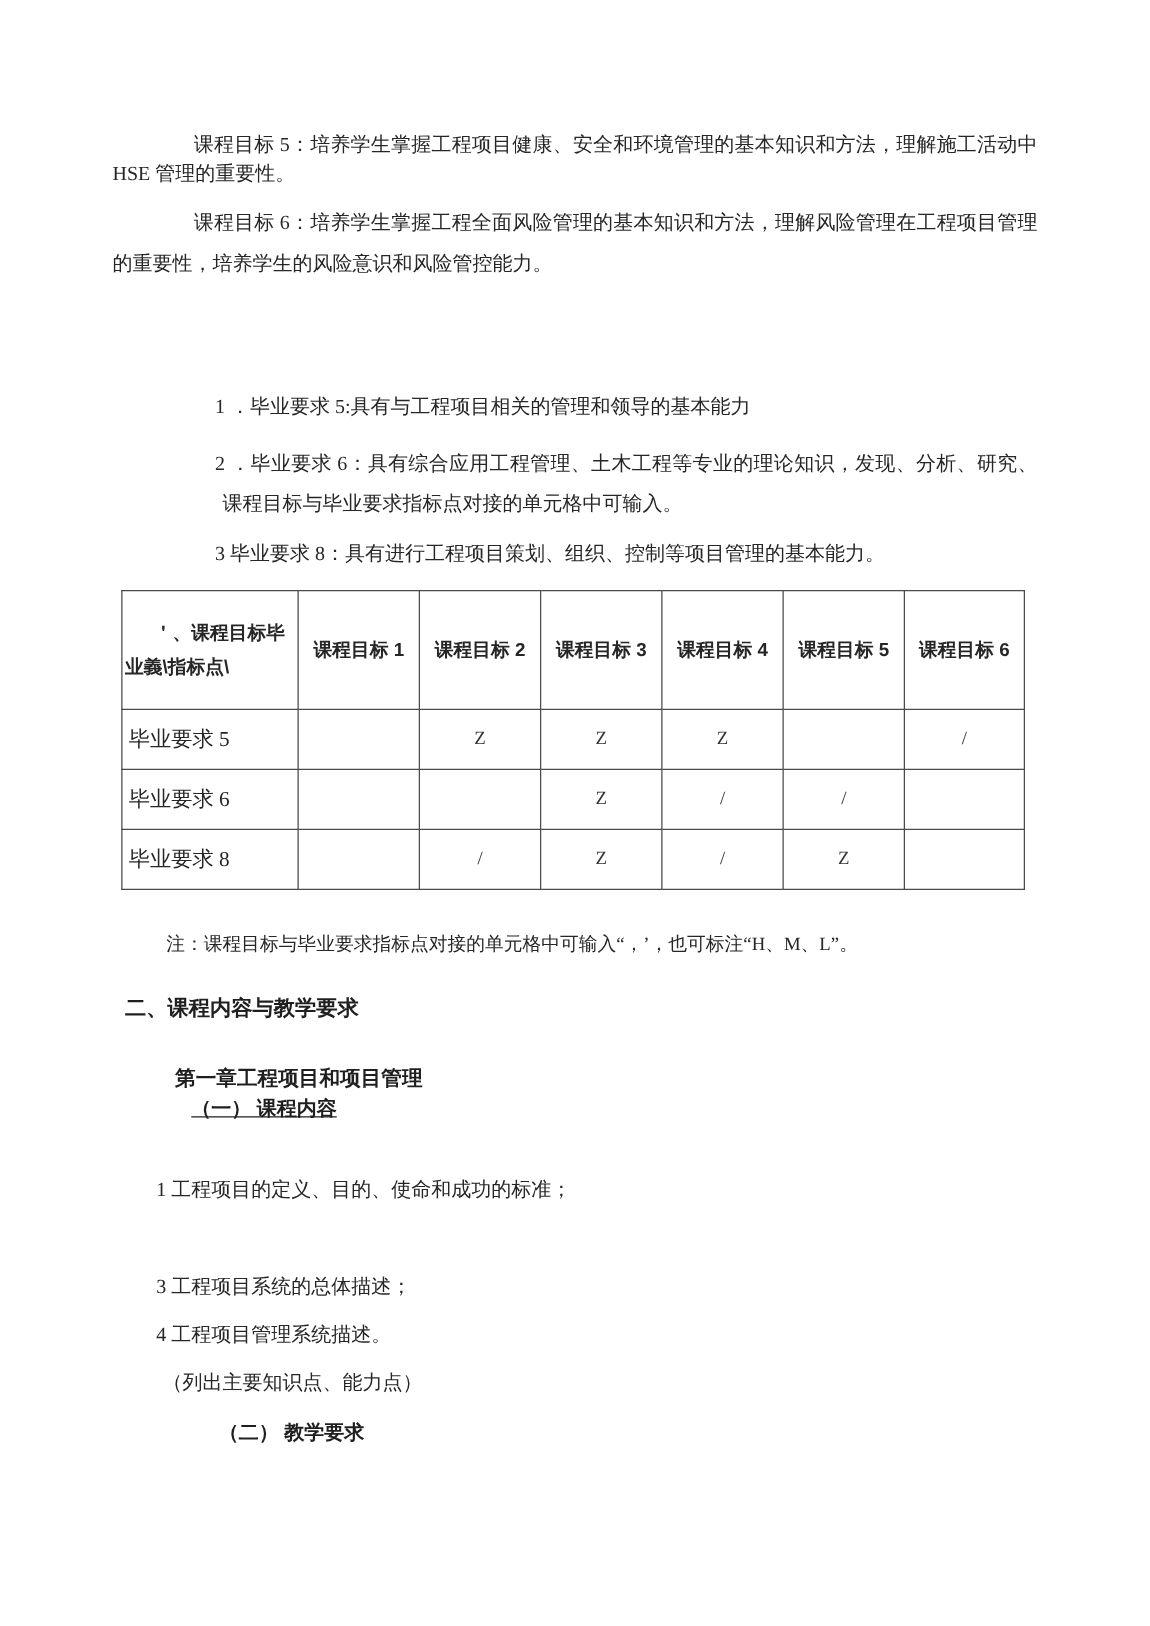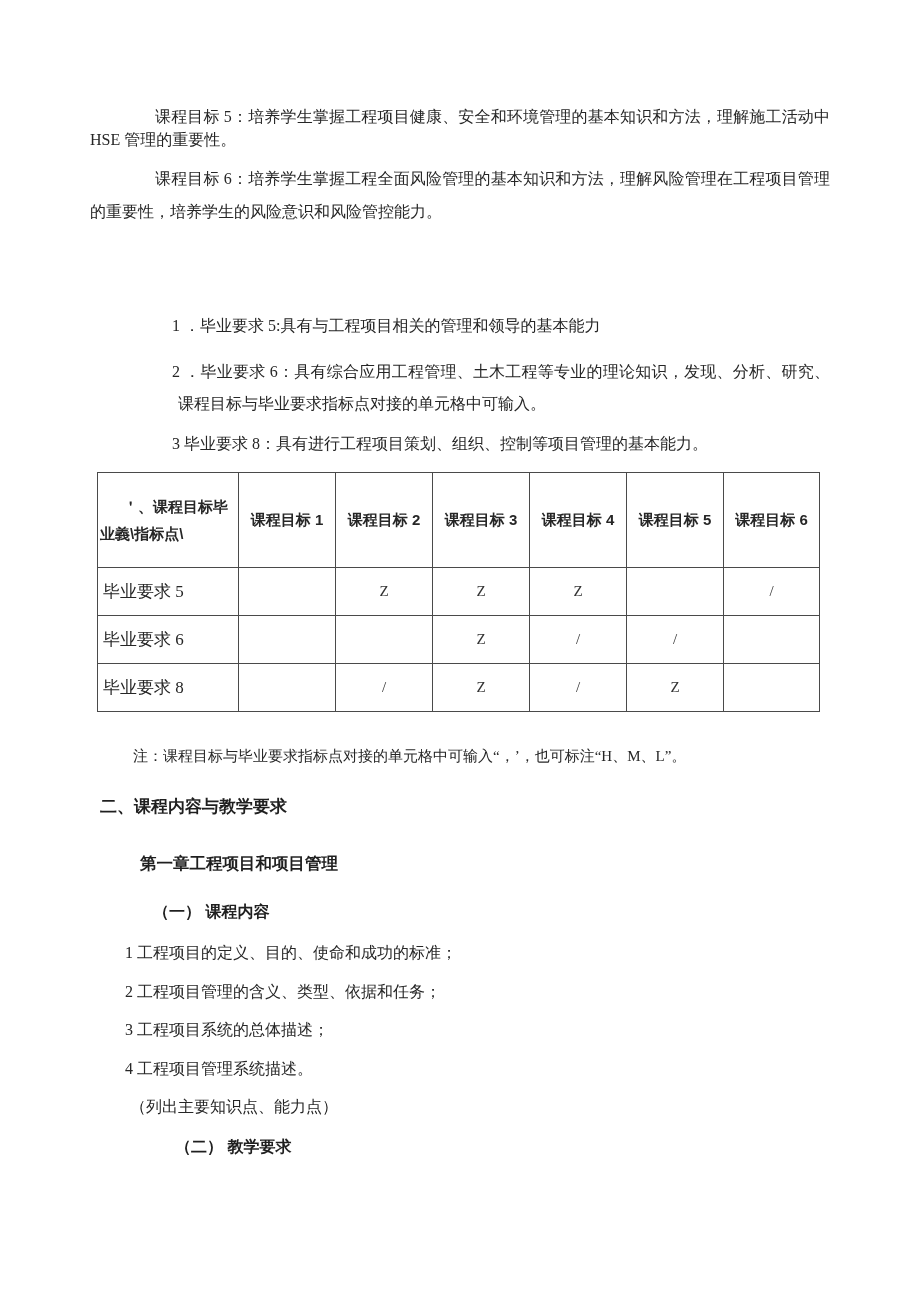--- a/index.html
+++ b/index.html
@@ -147,24 +147,23 @@
     </tr>
   </tbody>
     </table>
 
   <div class="line" style="left:133px; top:745px; font-size:15px;">注：课程目标与毕业要求指标点对接的单元格中可输入“，’，也可标注“H、M、L”。</div>
 
   <div class="line heading" style="left:100px; top:795px; font-size:17px;">二、课程内容与教学要求</div>
 
   <div class="line heading" style="left:140px; top:852px; font-size:16.5px;">第一章工程项目和项目管理</div>
 
-  <div class="line heading" style="left:153px; top:900px; font-size:16px;">（一） 课程内容</div>
+  <div class="line heading" style="left:153px; top:876px; font-size:16px;text-decoration:underline;">（一） 课程内容</div>
 
   <div class="line" style="left:125px; top:941px;">1 工程项目的定义、目的、使命和成功的标准；</div>
-  <div class="line" style="left:125px; top:980px;">2 工程项目管理的含义、类型、依据和任务；</div>
   <div class="line" style="left:125px; top:1018px;">3 工程项目系统的总体描述；</div>
   <div class="line" style="left:125px; top:1057px;">4 工程项目管理系统描述。</div>
 
   <div class="line" style="left:130px; top:1095px;">（列出主要知识点、能力点）</div>
 
   <div class="line heading" style="left:153px; top:1135px; font-size:16px;margin-left:22px;">（二） 教学要求</div>
 
 </div>
 
 </body></html>

